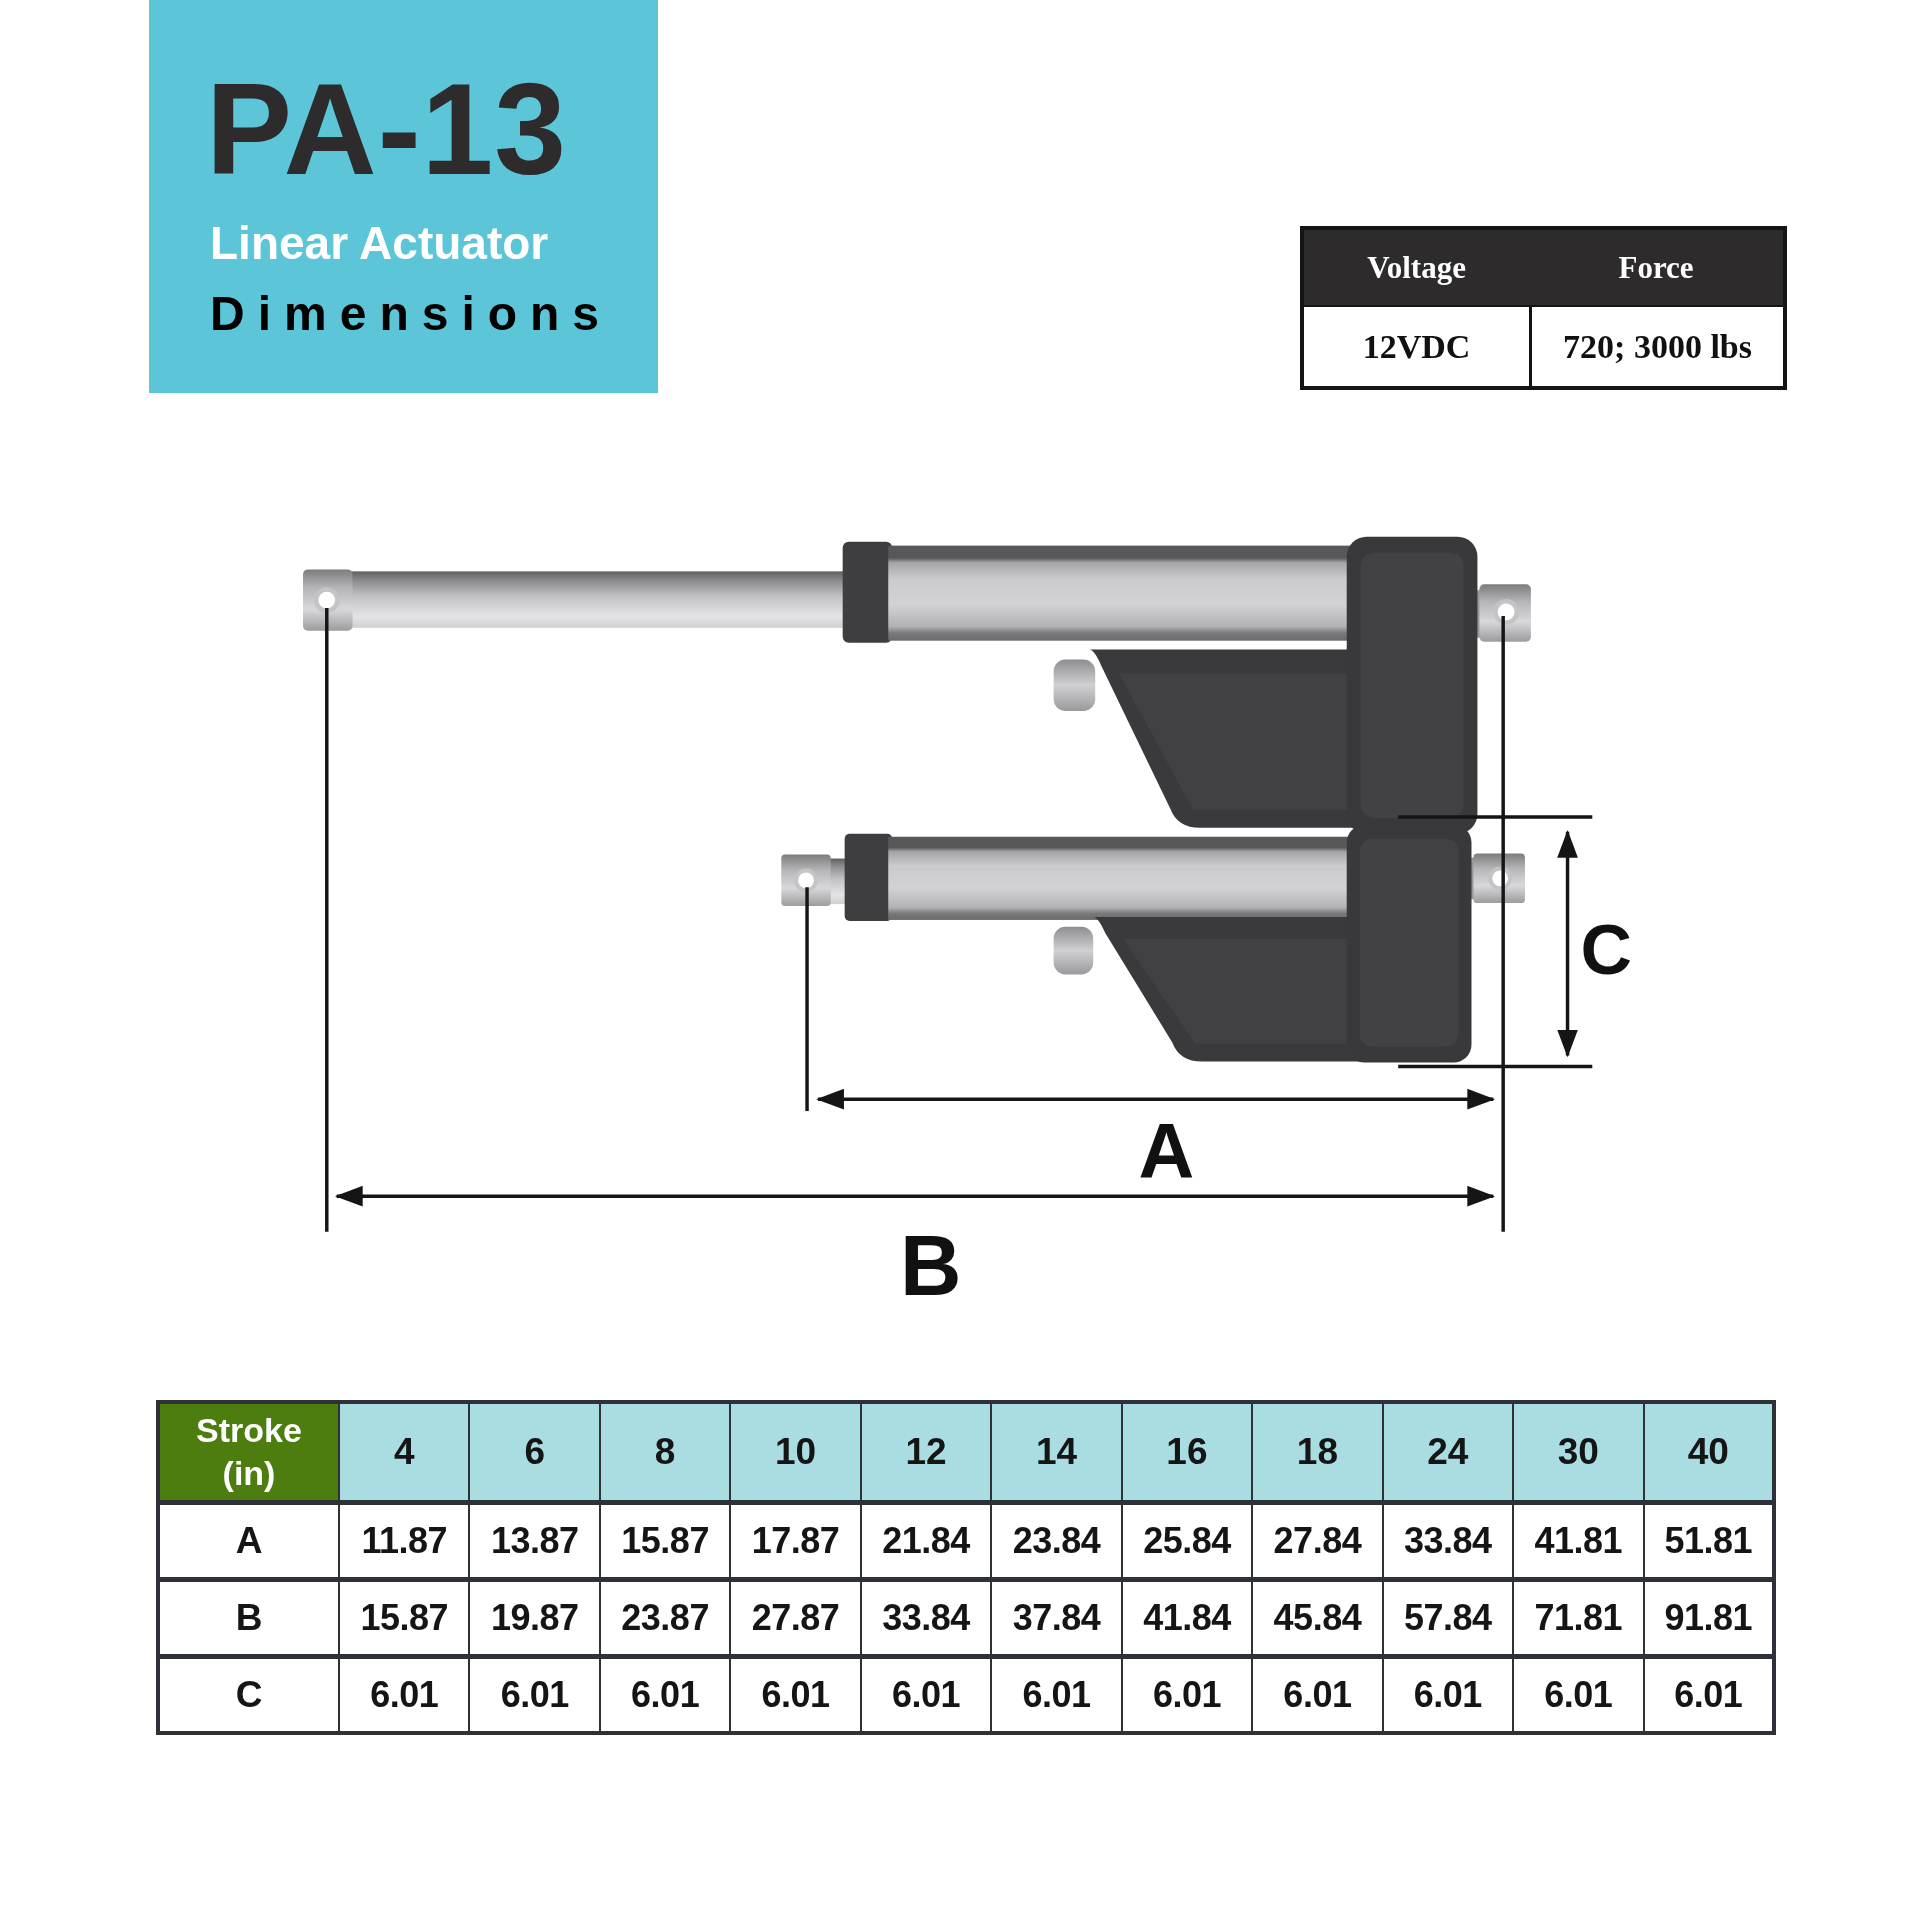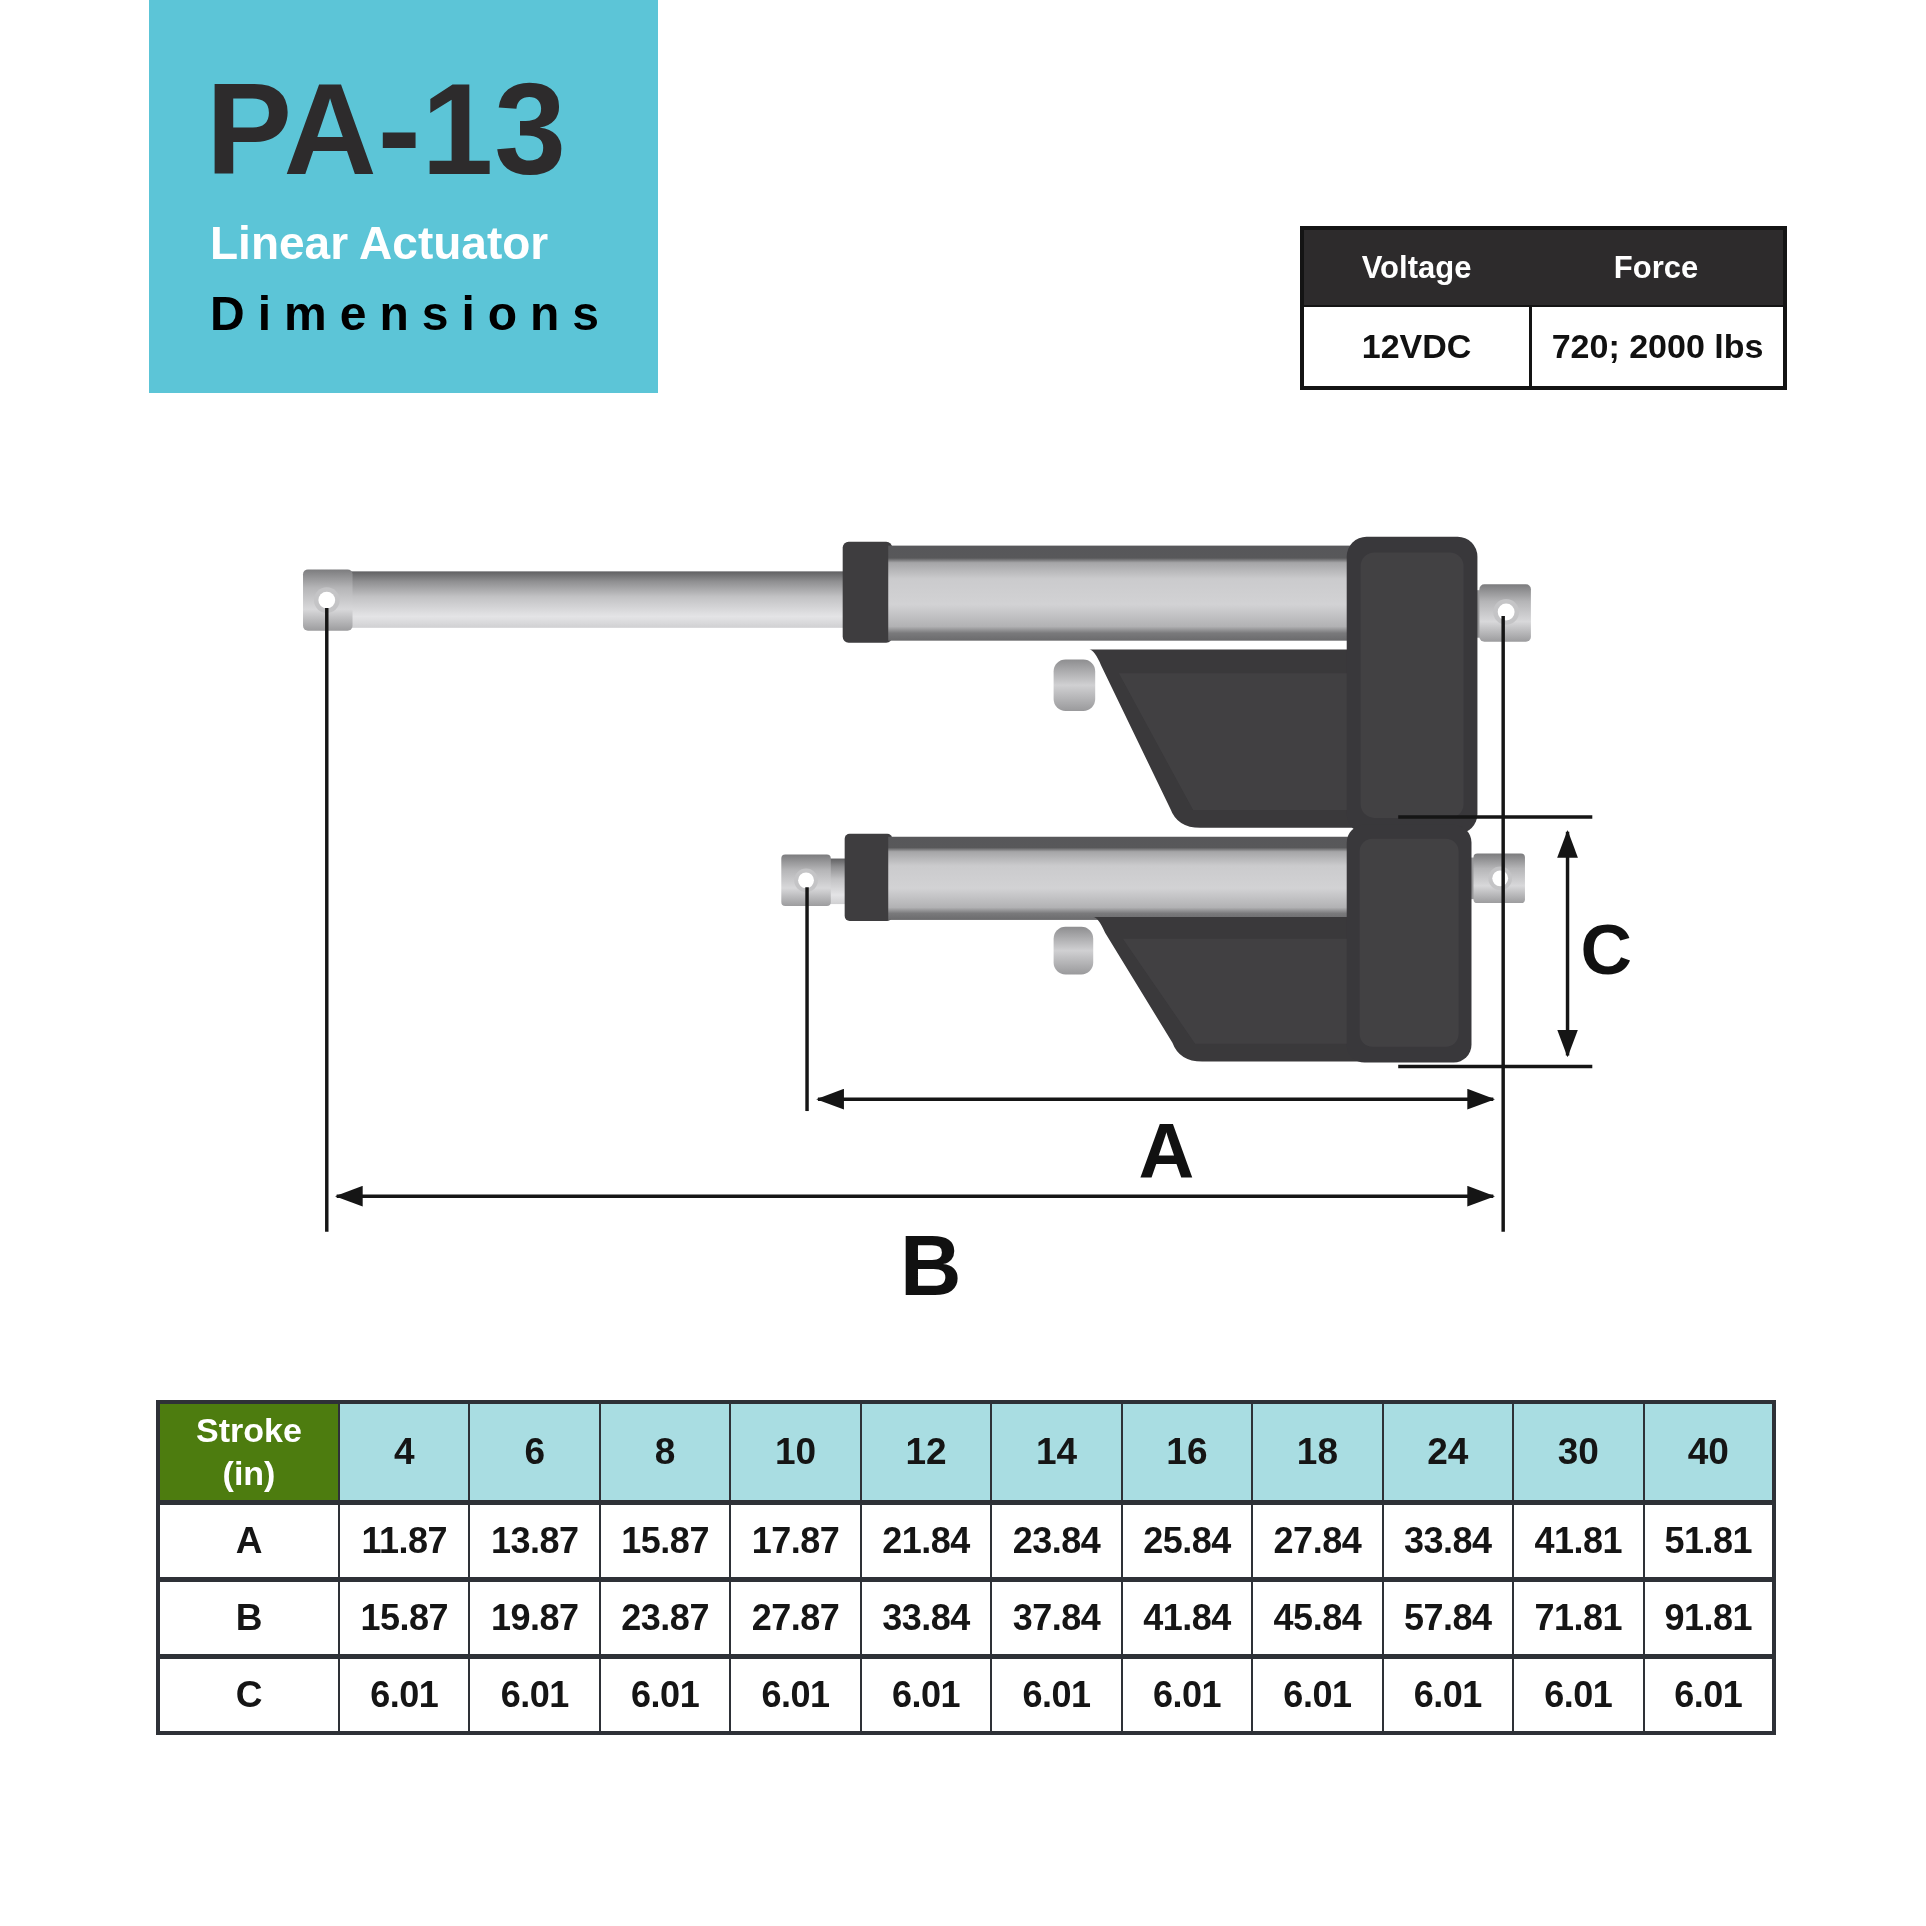--- a/index.html
+++ b/index.html
@@ -6,21 +6,21 @@
   #canvas{
     position:relative;width:1927px;height:1927px;background:#ffffff;overflow:hidden;
     font-family:"Liberation Sans", sans-serif;
   }
   
   .title-box{position:absolute;left:149px;top:0;width:509px;height:393px;background:#5CC5D7;text-align:center;}
   .title-model{position:absolute;left:57px;top:65px;font-size:129px;font-weight:700;color:#2D2B2C;line-height:1;letter-spacing:1px;}
   .title-line1{position:absolute;left:61px;top:220px;font-size:46px;font-weight:700;color:#ffffff;line-height:1;}
   .title-line2{position:absolute;left:61px;top:290px;font-size:48px;font-weight:700;color:#000000;line-height:1;letter-spacing:13px;}
   
-  .spec-table{position:absolute;left:1300px;top:226px;width:479px;border:4px solid #141414;background:#ffffff;}
+  .spec-table{position:absolute;left:1300px;top:226px;width:479px;border:4px solid #141414;background:#ffffff;font-family:Liberation Serif, serif;}
   .spec-header{display:grid;grid-template-columns:47% 53%;background:#2D2B2C;height:75px;}
   .spec-header div{display:flex;align-items:center;justify-content:center;color:#ffffff;font-size:31px;font-weight:700;}
   .spec-body{display:grid;grid-template-columns:47% 53%;height:79px;border-top:2px solid #141414;}
   .spec-body div{display:flex;align-items:center;justify-content:center;color:#111111;font-size:34px;font-weight:700;}
   .spec-body .force-val{border-left:3px solid #141414;}
   
   #diagram{position:absolute;left:0;top:0;}
   
   .dim-table-wrap{position:absolute;left:156px;top:1400px;}
   table.dim{border-collapse:collapse;table-layout:fixed;width:1620px;border:4px solid #2E3137;}
@@ -43,21 +43,21 @@
     <div class="title-line2">Dimensions</div>
   </div>
 
   <div class="spec-table">
     <div class="spec-header">
       <div>Voltage</div>
       <div>Force</div>
     </div>
     <div class="spec-body">
       <div>12VDC</div>
-      <div class="force-val">720; 2000 lbs</div>
+      <div class="force-val">720; 3000 lbs</div>
     </div>
   </div>
 
   <svg id="diagram" width="1927" height="1927" viewBox="0 0 1946 1946" xmlns="http://www.w3.org/2000/svg">
     <defs>
       <linearGradient id="rodV" x1="0" y1="0" x2="0" y2="1">
         <stop offset="0" stop-color="#606062"></stop>
         <stop offset="0.18" stop-color="#8f8f91"></stop>
         <stop offset="0.45" stop-color="#c2c2c4"></stop>
         <stop offset="0.8" stop-color="#e4e4e6"></stop>

